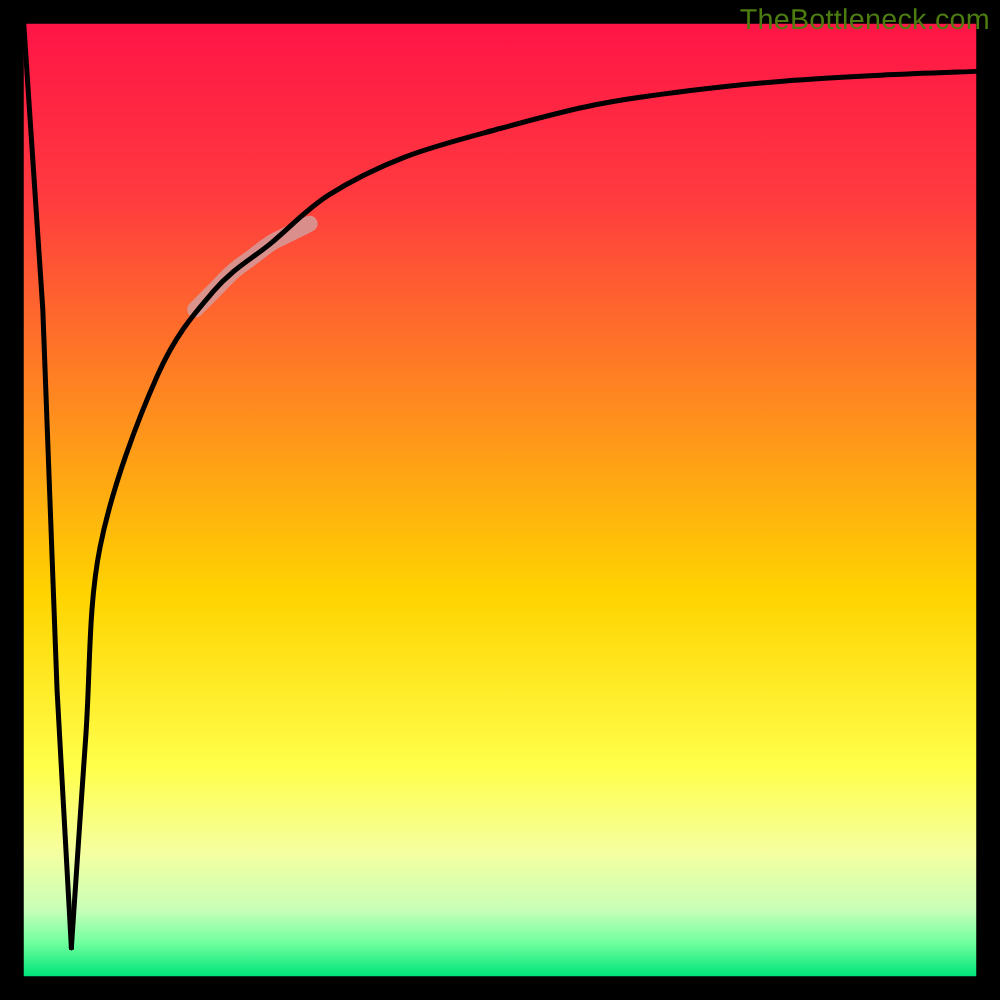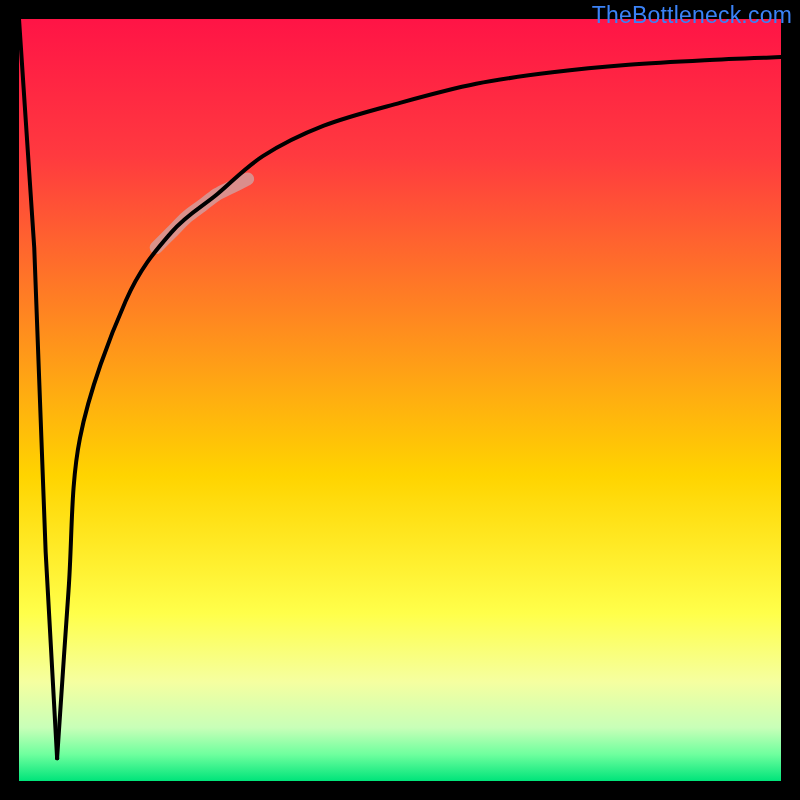--- a/index.html
+++ b/index.html
@@ -14,21 +14,21 @@
     position: relative;
     width: 800px;
     height: 800px;
   }
   .watermark {
     position: absolute;
     top: 2px;
     right: 8px;
     font-family: Arial, Helvetica, sans-serif;
     font-size: 23px;
-    color: #3b82f6;
+    color: #4d7c0f;
     font-weight: 500;
     letter-spacing: 0.2px;
     z-index: 10;
   }
   svg {
     position: absolute;
     top: 0;
     left: 0;
   }
 </style>

